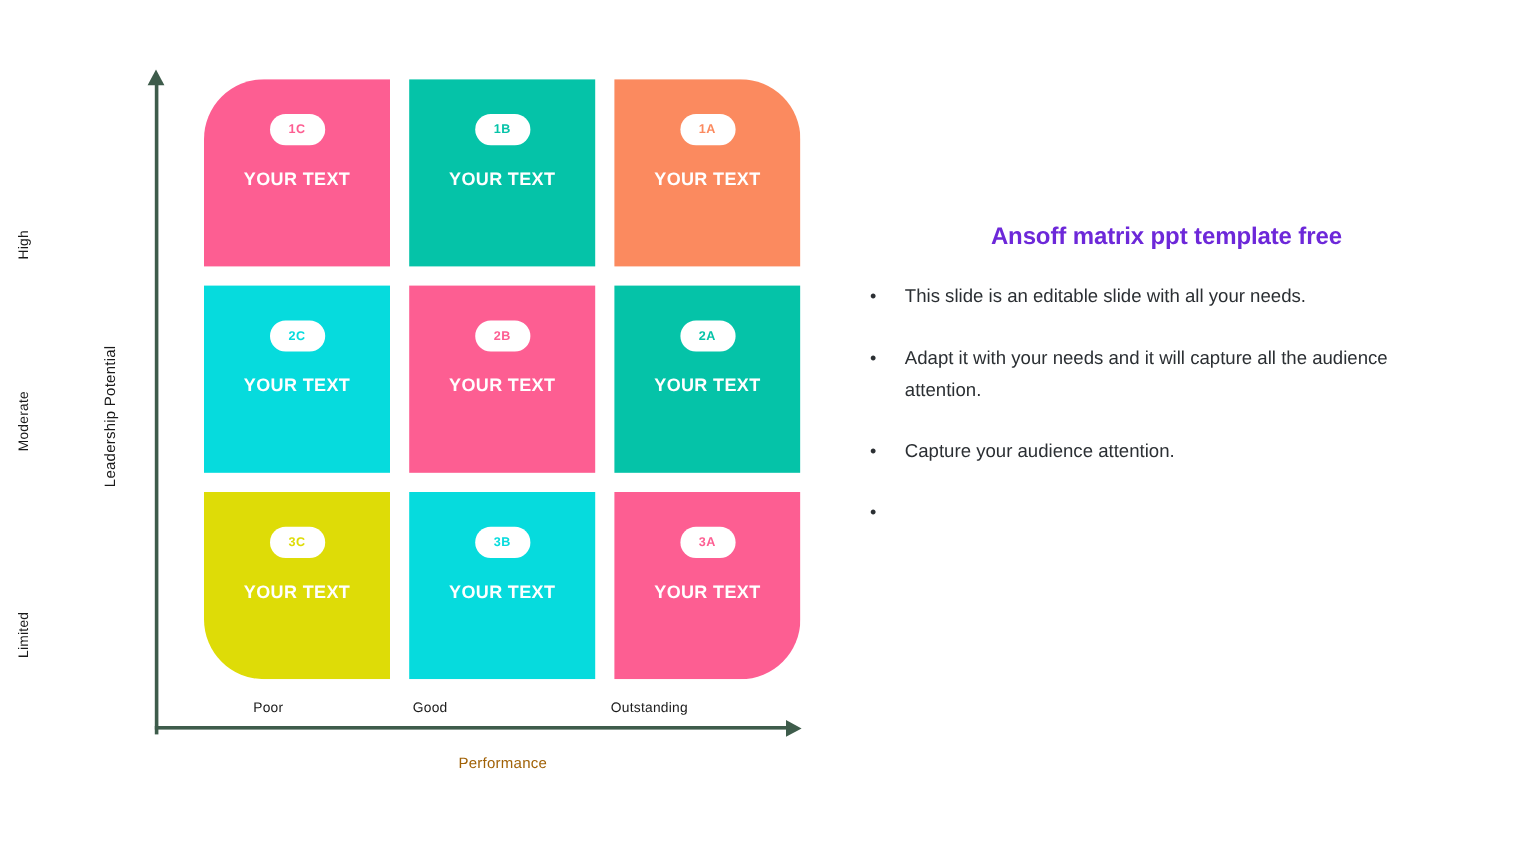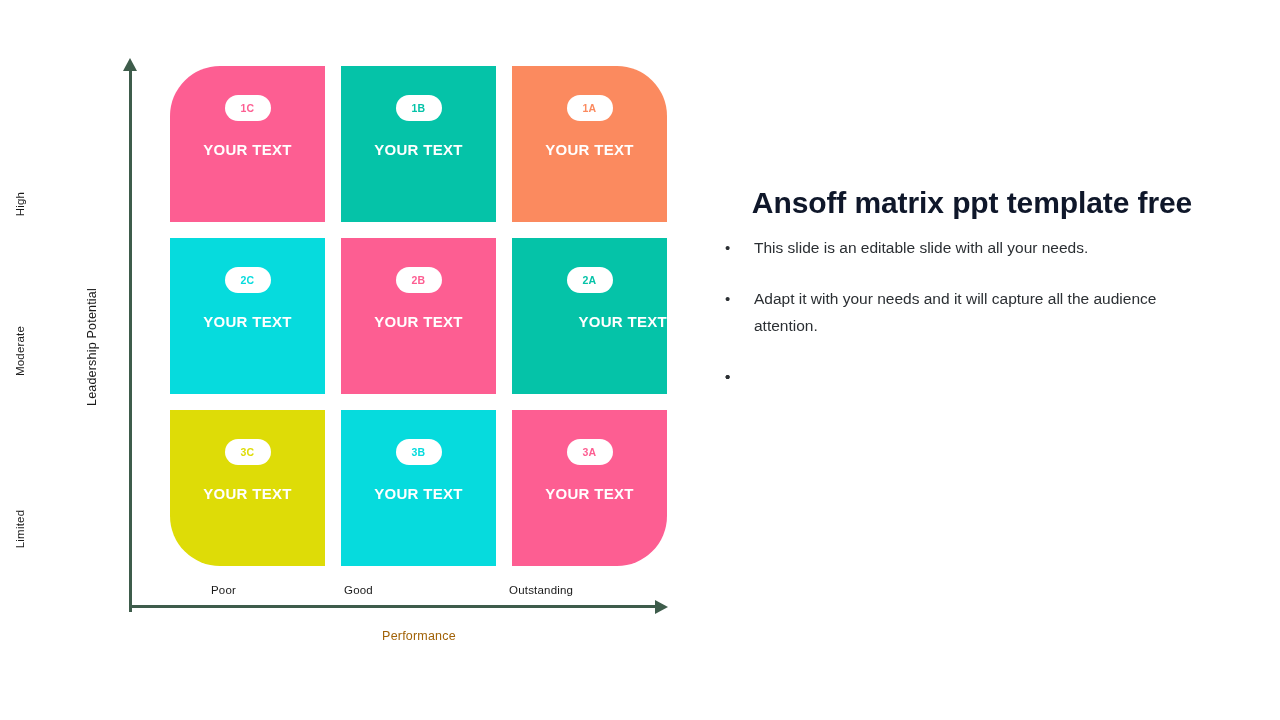--- a/index.html
+++ b/index.html
@@ -166,23 +166,23 @@
     top: 0;
     width: 500px;
     height: 720px;
   }
   .panel-title {
     position: absolute;
     left: 10px;
     top: 186px;
     width: 480px;
     text-align: center;
-    font-size: 30px;
+    font-size: 20px;
     font-weight: 700;
-    color: #0f172a;
+    color: #6d28d9;
     letter-spacing: -.1px;
   }
   .bullet-list {
     position: absolute;
     left: 0;
     top: 234px;
     width: 450px;
     margin: 0;
     padding: 0;
     list-style: none;
@@ -239,21 +239,21 @@
       <div class="cell-label">YOUR TEXT</div>
     </div>
     <div class="cell" style="background: rgb(6, 219, 221);">
       <div class="cell-badge" style="color: rgb(6, 219, 221);">2C</div>
       <div class="cell-label">YOUR TEXT</div>
     </div>
     <div class="cell" style="background: rgb(253, 94, 146);">
       <div class="cell-badge" style="color: rgb(253, 94, 146);">2B</div>
       <div class="cell-label">YOUR TEXT</div>
     </div>
-    <div class="cell" style="background: rgb(5, 195, 168); justify-content: flex-end;">
+    <div class="cell" style="background: rgb(5, 195, 168);">
       <div class="cell-badge" style="color: rgb(5, 195, 168);">2A</div>
       <div class="cell-label">YOUR TEXT</div>
     </div>
     <div class="cell" style="background: rgb(222, 220, 7);">
       <div class="cell-badge" style="color: rgb(222, 220, 7);">3C</div>
       <div class="cell-label">YOUR TEXT</div>
     </div>
     <div class="cell" style="background: rgb(6, 219, 221); align-items: center;">
       <div class="cell-badge" style="color: rgb(6, 219, 221);">3B</div>
       <div class="cell-label">YOUR TEXT</div>
@@ -271,18 +271,19 @@
     <li class="bullet-item">
       <span class="bullet-dot">•</span>
       <span>This slide is an editable slide with all your needs.</span>
     </li>
     <li class="bullet-item">
       <span class="bullet-dot">•</span>
       <span>Adapt it with your needs and it will capture all the audience attention.</span>
     </li>
     <li class="bullet-item">
       <span class="bullet-dot">•</span>
+      <span>Capture your audience attention.</span>
     </li>
     <li class="bullet-item">
       <span class="bullet-dot">•</span>
     </li>
   </ul>
 </div>
 
 </body></html>

